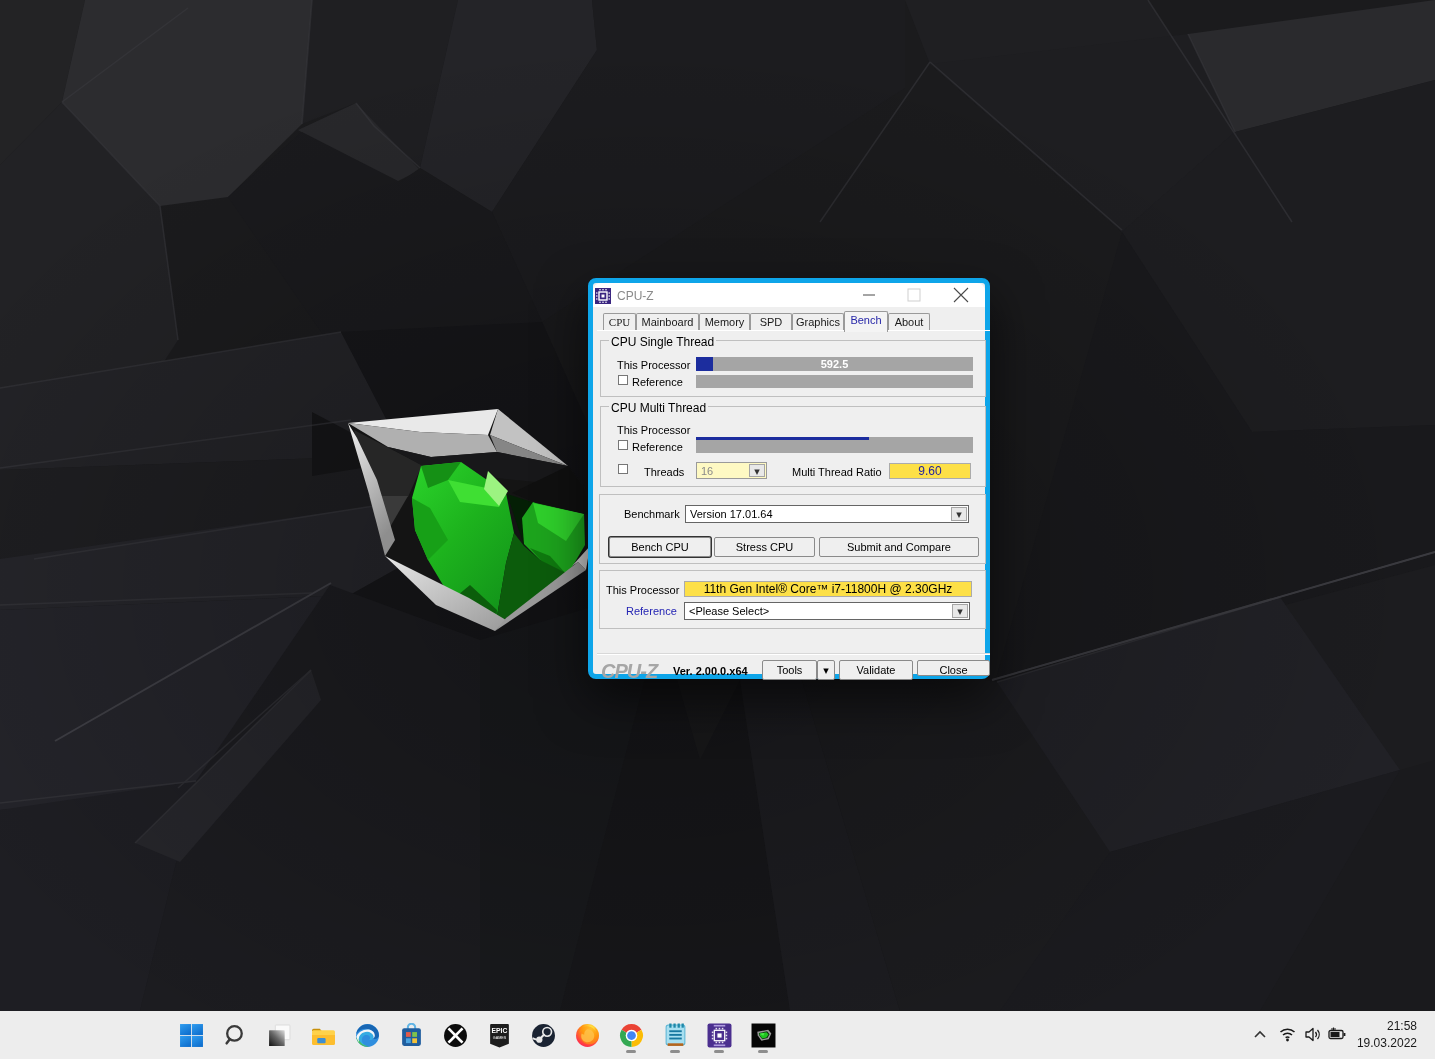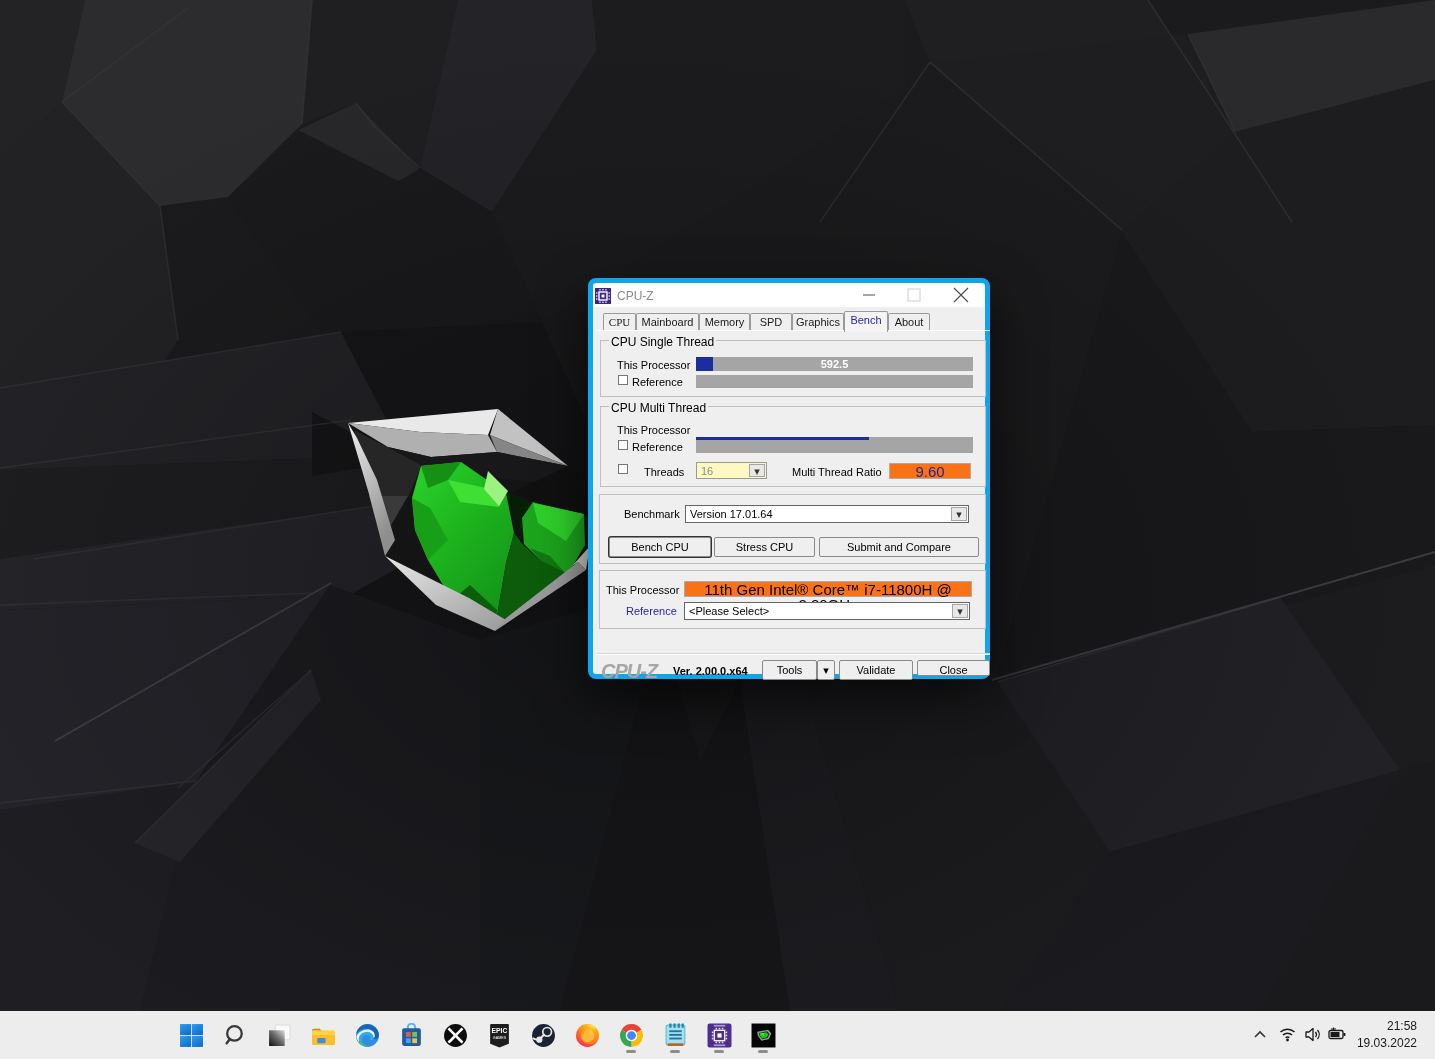--- a/index.html
+++ b/index.html
@@ -19,21 +19,21 @@
 .gbox .gtitle{position:absolute;left:8px;top:-6px;background:#efefef;padding:0 2px;font-size:12px;color:#000;}
 .lbl{position:absolute;font-size:11px;color:#000;white-space:nowrap;}
 .bar{position:absolute;background:#a5a5a5;}
 .bar .fill{position:absolute;left:0;top:0;height:100%;background:#1c2d9e;}
 .bar .btxt{position:absolute;width:100%;text-align:center;color:#fff;font-weight:bold;font-size:11px;top:1px;}
 .cb{position:absolute;width:10px;height:10px;background:#fff;border:1px solid #767676;}
 .combo{position:absolute;background:#fff;border:1px solid #656565;}
 .combo .ctxt{position:absolute;left:4px;top:2px;font-size:11px;white-space:nowrap;}
 .carrow{position:absolute;right:1px;top:1px;bottom:1px;width:16px;background:#e8e8e8;border:1px solid #a5a5a5;text-align:center;color:#333;}
 .btn{position:absolute;background:#efefef;border:1px solid #8a8a8a;border-radius:2px;text-align:center;font-size:11px;color:#000;}
-.sunken{position:absolute;background:#f97316;border:1px solid #ababab;text-align:center;font-size:15px;}
+.sunken{position:absolute;background:#fde047;border:1px solid #ababab;text-align:center;font-size:12px;}
 
 #taskbar{position:absolute;left:0;top:1011px;width:1435px;height:48px;background:#ededed;}
 #ticons{position:absolute;left:169px;top:0;height:48px;display:flex;}
 .tbi{width:44px;height:48px;display:flex;align-items:center;justify-content:center;position:relative;}
 .tbi svg{width:25px;height:25px;}
 .pill{position:absolute;left:17px;top:39px;width:10px;height:3px;border-radius:2px;background:#8d8d8d;}
 #tray{position:absolute;right:0;top:0;height:48px;}
 #clock{position:absolute;right:18px;top:7px;text-align:right;font-size:12px;color:#1a1a1a;line-height:17px;}
 </style>
 </head>

